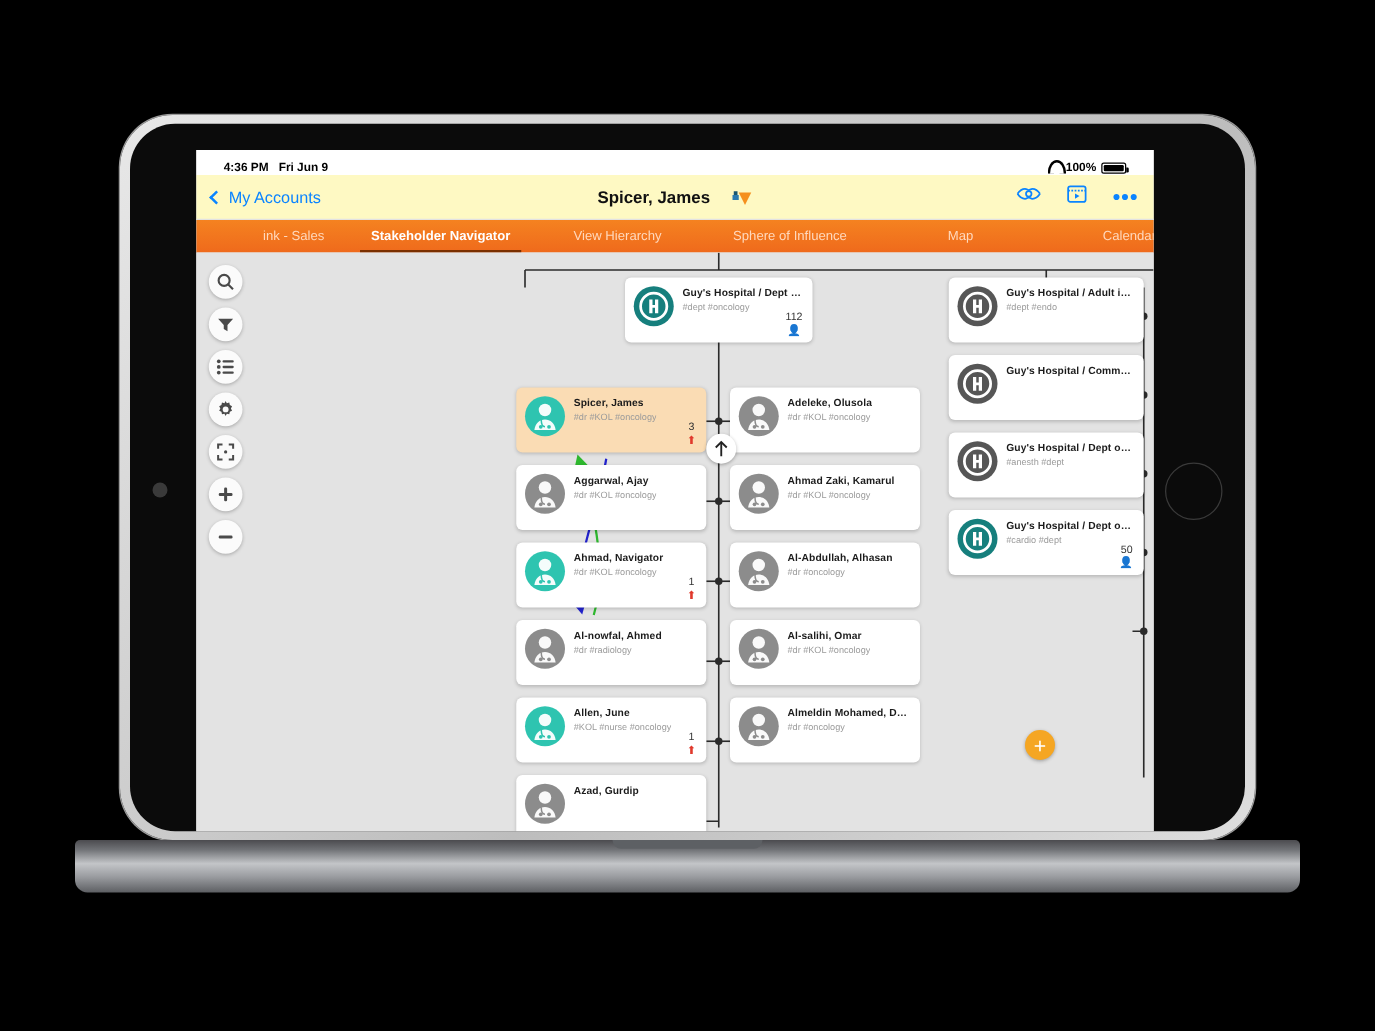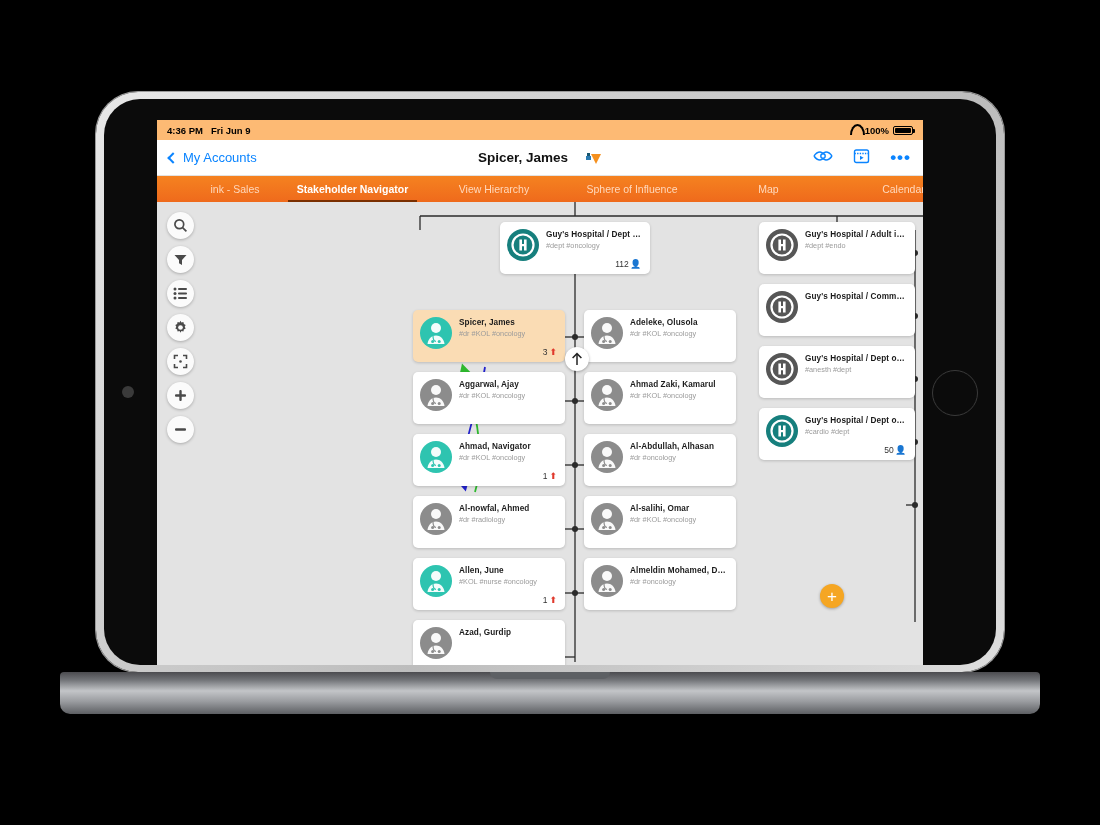--- a/index.html
+++ b/index.html
@@ -48,39 +48,39 @@
 
   
   #screen {
     position: absolute; left: 157px; top: 120px;
     width: 766px; height: 545px;
     background: #e6e6e6; overflow: hidden;
   }
 
   
   #statusbar {
-    height: 20px; background:#fdba74; display:flex; align-items:center;
-    padding: 0 10px; font-size: 9.5px; font-weight: bold; color:#000;
+    height: 20px; background:#ffffff; display:flex; align-items:flex-end;
+    padding: 0 22px; font-size: 9.5px; font-weight: bold; color:#000;
   }
   #statusbar .time { margin-right: 8px; }
   #statusbar .date { font-weight: bold; }
   #statusbar .right { margin-left:auto; display:flex; align-items:center; gap:4px; }
   .wifi-ico { width:11px; height:9px; position:relative; display:inline-block; }
   .wifi-ico:before{
     content:""; position:absolute; left:0; bottom:0; width:11px; height:9px;
     border-radius:50% 50% 0 0 / 100% 100% 0 0;
     border:2.5px solid #000; border-bottom:none;
   }
   .batt { width:20px; height:9px; border:1px solid #000; border-radius:2px; position:relative; }
   .batt:after{ content:""; position:absolute; right:-3px; top:2.5px; width:2px; height:4px; background:#000; border-radius:0 1px 1px 0;}
   .batt i{ position:absolute; left:1px; top:1px; bottom:1px; width:16px; background:#000; border-radius:1px; display:block;}
 
   
   #navbar {
-    height:36px; background:#ffffff; display:flex; align-items:center;
+    height:36px; background:#fef9c3; display:flex; align-items:center;
     padding: 0 12px; position:relative; border-bottom:1px solid #e2e2e2;
   }
   #back-btn { display:flex; align-items:center; color:#0a84ff; font-size:13px; cursor:pointer; }
   .chev-left { width:8px; height:8px; border-left:2.2px solid #0a84ff; border-bottom:2.2px solid #0a84ff;
                transform: rotate(45deg); margin-right:6px; }
   #nav-title-wrap { position:absolute; left:0; right:0; display:flex; justify-content:center; align-items:center; gap:14px; pointer-events:none; }
   #nav-title { font-size:13.5px; font-weight:bold; color:#111; }
   #nav-logo { width:20px; height:18px; position:relative; }
   #nav-right { margin-left:auto; display:flex; align-items:center; gap:20px; }
   .nav-ico { cursor:pointer; }
@@ -131,21 +131,21 @@
   .avatar.grey { background:#8c8c8c; }
   .avatar.teal { background:#2ec4b0; }
   .avatar.hosp-grey { background:#565656; }
   .avatar.hosp-teal { background:#167f7d; }
   .card-text { padding-top:1px; min-width:0; }
   .card-title {
     font-size:8.2px; font-weight:bold; color:#1b1b1b; white-space:nowrap;
     overflow:hidden; text-overflow:ellipsis; letter-spacing:.1px;
   }
   .card-tags { font-size:7.3px; color:#9b9b9b; margin-top:2px; white-space:nowrap; overflow:hidden; text-overflow:ellipsis; }
-  .card-foot { position:absolute; right:8px; bottom:5px; font-size:8.5px; color:#333; display:flex; align-items:center; gap:2px; }
+  .card-foot { position:absolute; right:8px; bottom:5px; font-size:8.5px; color:#333; display:flex; align-items:center; gap:2px;flex-direction:column; }
   .up-arrow { color:#e0392c; font-size:9px; line-height:1; }
   .person-ico { color:#2a78d4; font-size:9px; line-height:1; }
 
   
   .knob {
     position:absolute; width:24px; height:24px; border-radius:50%; background:#fff;
     box-shadow:0 1px 3px rgba(0,0,0,.3); display:flex; align-items:center; justify-content:center; z-index:5;
   }
   #knob-top { left:408px; top:145px; }
   .fab {

